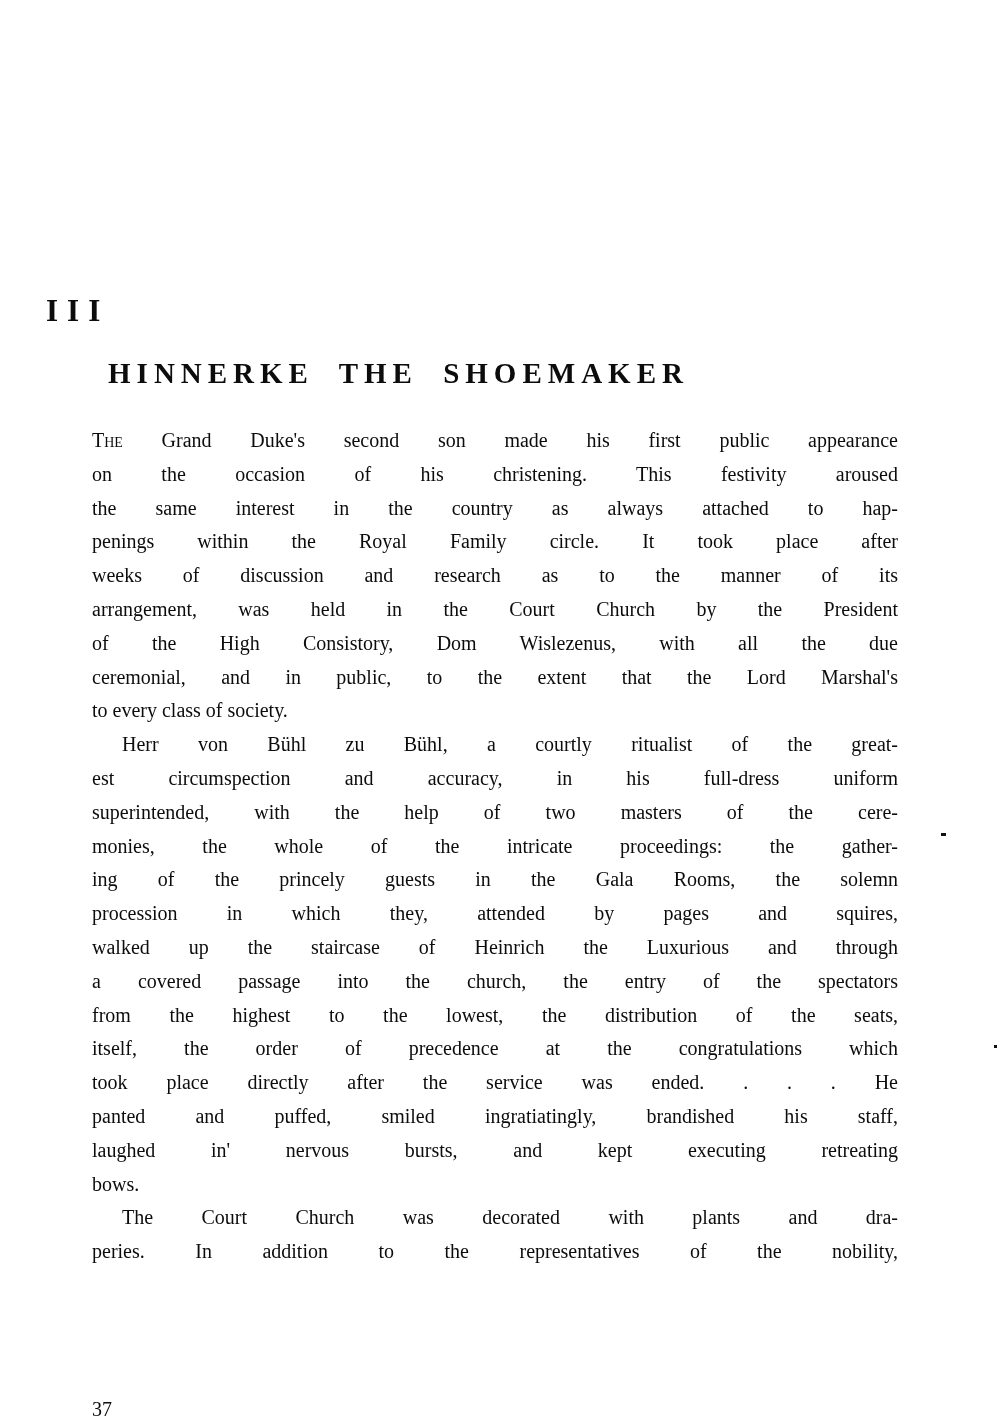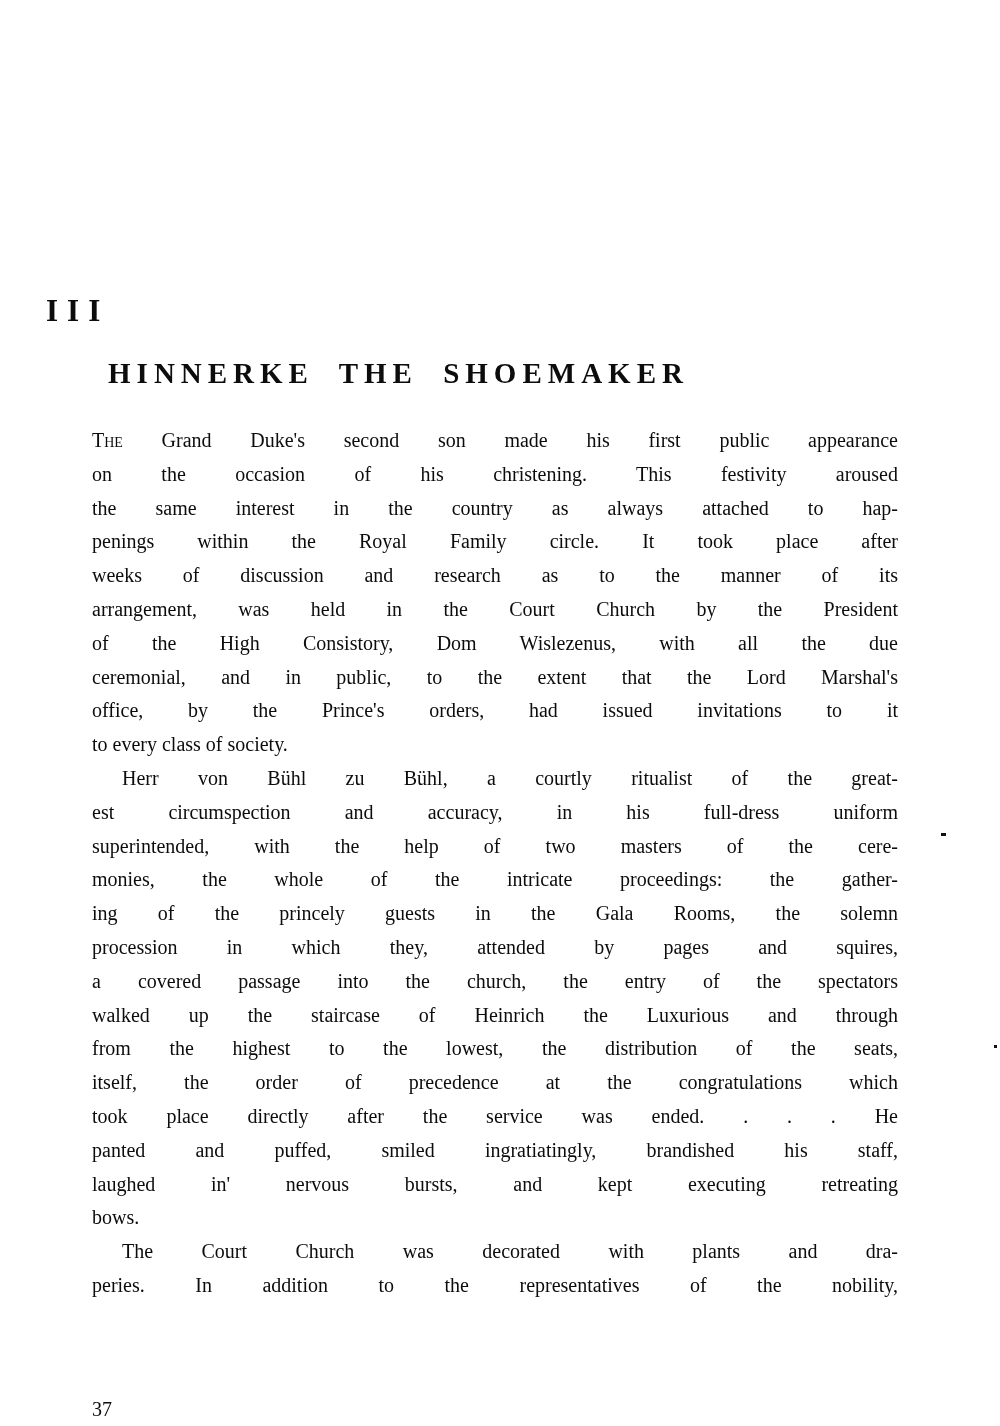--- a/index.html
+++ b/index.html
@@ -94,30 +94,29 @@
 
   <div class="body-text">
       <div class="line"><span class="sc">The</span> Grand Duke's second son made his first public appearance</div>
       <div class="line">on the occasion of his christening.  This festivity aroused</div>
       <div class="line">the same interest in the country as always attached to hap-</div>
       <div class="line">penings within the Royal Family circle.  It took place after</div>
       <div class="line">weeks of discussion and research as to the manner of its</div>
       <div class="line">arrangement, was held in the Court Church by the President</div>
       <div class="line">of the High Consistory, Dom Wislezenus, with all the due</div>
       <div class="line">ceremonial, and in public, to the extent that the Lord Marshal's</div>
-      <div class="line">office, by the Prince's orders, had issued invitations to it</div>
       <div class="line short">to every class of society.</div>
       <div class="line indent">Herr von Bühl zu Bühl, a courtly ritualist of the great-</div>
       <div class="line">est circumspection and accuracy, in his full-dress uniform</div>
       <div class="line">superintended, with the help of two masters of the cere-</div>
       <div class="line">monies, the whole of the intricate proceedings: the gather-</div>
       <div class="line">ing of the princely guests in the Gala Rooms, the solemn</div>
       <div class="line">procession in which they, attended by pages and squires,</div>
+      <div class="line">walked up the staircase of Heinrich the Luxurious and through</div>
       <div class="line">a covered passage into the church, the entry of the spectators</div>
-      <div class="line">walked up the staircase of Heinrich the Luxurious and through</div>
       <div class="line">from the highest to the lowest, the distribution of the seats,</div>
       <div class="line">itself, the order of precedence at the congratulations which</div>
       <div class="line">took place directly after the service was ended. . . . He</div>
       <div class="line">panted and puffed, smiled ingratiatingly, brandished his staff,</div>
       <div class="line">laughed in' nervous bursts, and kept executing retreating</div>
       <div class="line short">bows.</div>
       <div class="line indent">The Court Church was decorated with plants and dra-</div>
       <div class="line">peries.  In addition to the representatives of the nobility,</div>
     </div>
 

